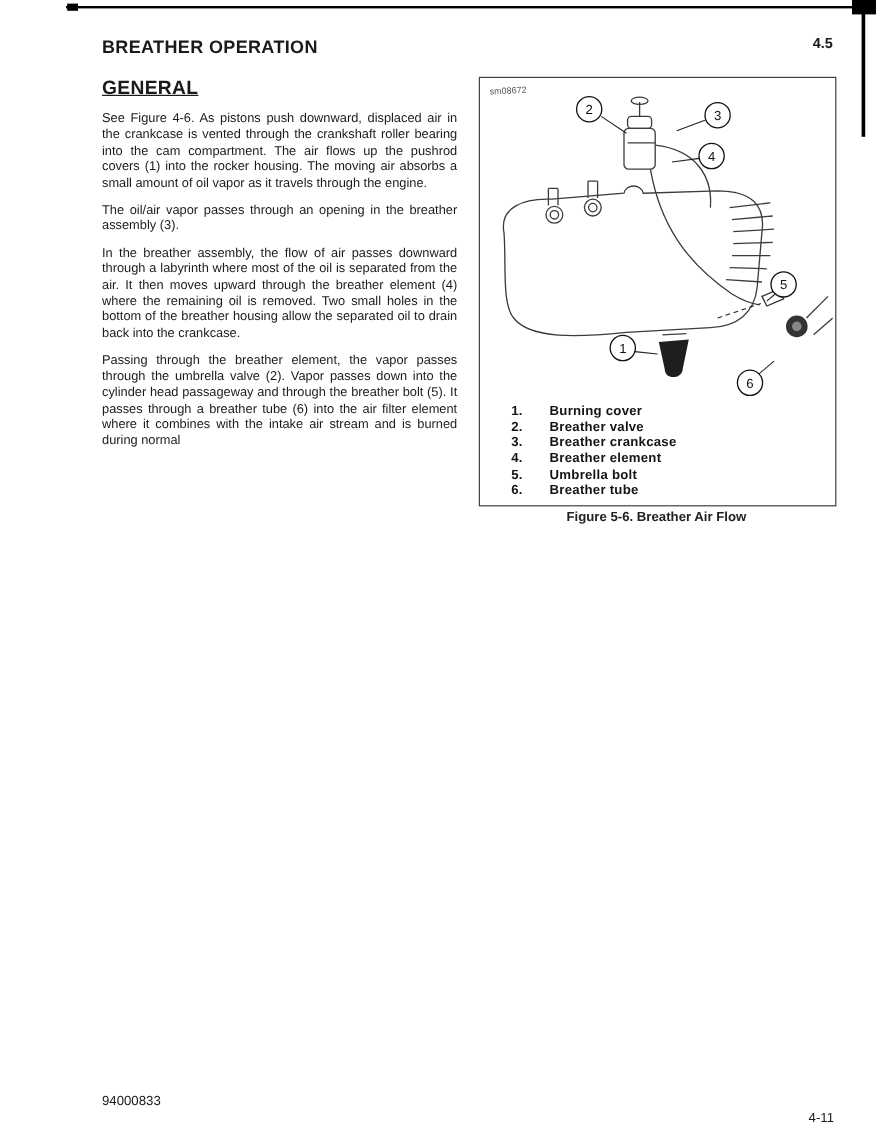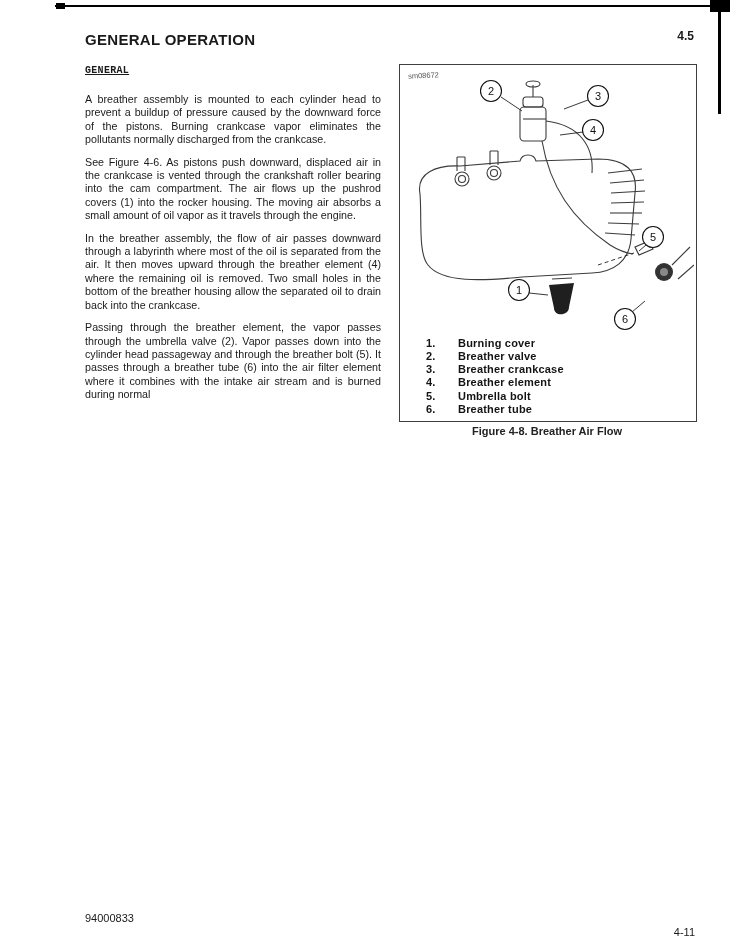--- a/index.html
+++ b/index.html
@@ -25,23 +25,22 @@
     position:absolute;left:85px;top:31px;
     font-size:15px;font-weight:bold;letter-spacing:.3px;
   }
   .hdr-section{
     position:absolute;right:41px;top:29px;
     font-size:12px;font-weight:bold;
   }
 
   .subheading{
     position:absolute;left:85px;top:65px;
-    font-size:10px;font-weight:bold;letter-spacing:.3px;
+    font-size:16px;font-weight:bold;letter-spacing:.3px;
     text-decoration:underline;
-    font-family:Liberation Mono, monospace;
   }
 
   
   .textcol{
     position:absolute;left:85px;top:93px;width:296px;
   }
   .textcol p{
     margin:0 0 9px 0;
     font-size:10.7px;line-height:13.4px;
     text-align:justify;
@@ -94,28 +93,28 @@
 </head>
 <body>
 
 <div class="page">
 
   <div class="artifact art-topline"></div>
   <div class="artifact art-topleft"></div>
   <div class="artifact art-topright"></div>
   <div class="artifact art-rightline"></div>
 
-  <div class="hdr-title">GENERAL OPERATION</div>
+  <div class="hdr-title">BREATHER OPERATION</div>
   <div class="hdr-section">4.5</div>
 
   <div class="subheading">GENERAL</div>
 
   <div class="textcol">
-    <p>A breather assembly is mounted to each cylinder head to prevent a buildup of pressure caused by the downward force of the pistons. Burning crankcase vapor eliminates the pollutants normally discharged from the crankcase.</p>
     <p>See Figure 4-6. As pistons push downward, displaced air in the crankcase is vented through the crankshaft roller bearing into the cam compartment. The air flows up the pushrod covers (1) into the rocker housing. The moving air absorbs a small amount of oil vapor as it travels through the engine.</p>
+    <p>The oil/air vapor passes through an opening in the breather assembly (3).</p>
     <p>In the breather assembly, the flow of air passes downward through a labyrinth where most of the oil is separated from the air. It then moves upward through the breather element (4) where the remaining oil is removed. Two small holes in the bottom of the breather housing allow the separated oil to drain back into the crankcase.</p>
     <p>Passing through the breather element, the vapor passes through the umbrella valve (2). Vapor passes down into the cylinder head passageway and through the breather bolt (5). It passes through a breather tube (6) into the air filter element where it combines with the intake air stream and is burned during normal</p>
   </div>
 
   <div class="figbox">
     <span class="figcode">sm08672</span>
 
     <svg class="figsvg" width="292" height="272" viewBox="0 0 292 272">
 
       <path class="ln" d="M18,125 C14,104 34,96 58,97 L118,92 C120,84 132,84 134,92 L196,90 C224,90 236,102 233,124 L229,170 C227,192 212,203 190,204 L120,208 C80,212 40,214 26,196 C16,184 20,150 18,125 Z"></path>
@@ -220,18 +219,18 @@
         <span class="legend-num">5.</span>
         <span class="legend-label">Umbrella bolt</span>
       </div>
       <div class="legend-row">
         <span class="legend-num">6.</span>
         <span class="legend-label">Breather tube</span>
       </div>
     </div>
   </div>
 
-  <div class="figcaption">Figure 4-8. Breather Air Flow</div>
+  <div class="figcaption">Figure 5-6. Breather Air Flow</div>
 
   <div class="foot-left">94000833</div>
   <div class="foot-right">4-11</div>
 
 </div>
 
 </body></html>

